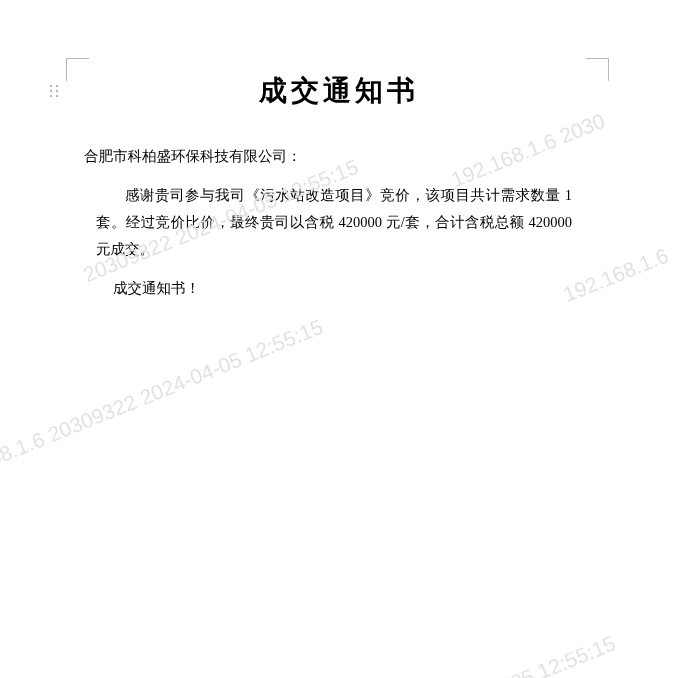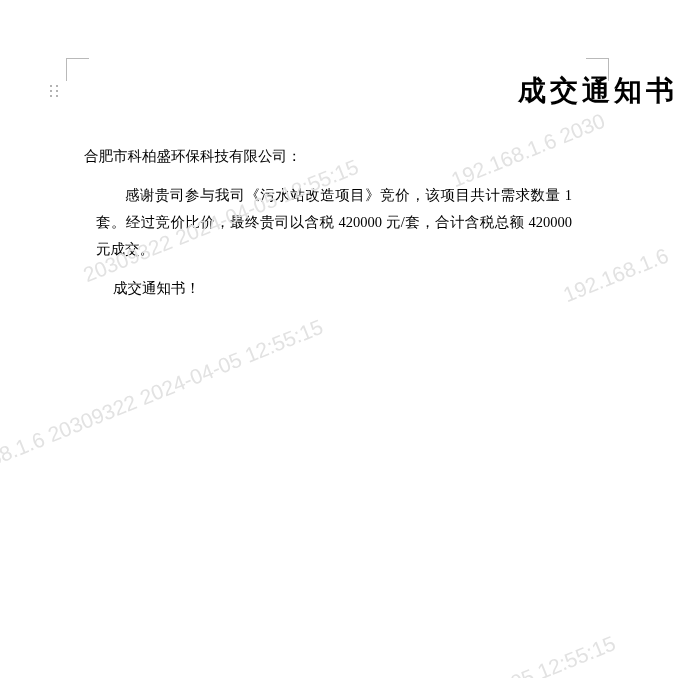--- a/index.html
+++ b/index.html
@@ -65,21 +65,21 @@
     height: 2px;
     background: #9a9a9a;
     border-radius: 50%;
   }
 
   .doc-title {
     position: absolute;
     left: 0;
     right: 0;
     top: 72px;
-    text-align: right;
+    text-align: center;
     font-size: 28px;
     font-weight: bold;
     letter-spacing: 4px;
     color: #000000;
     font-family: "Liberation Serif", "DejaVu Serif", serif;
   }
 
   .body-block {
     position: absolute;
     left: 84px;

